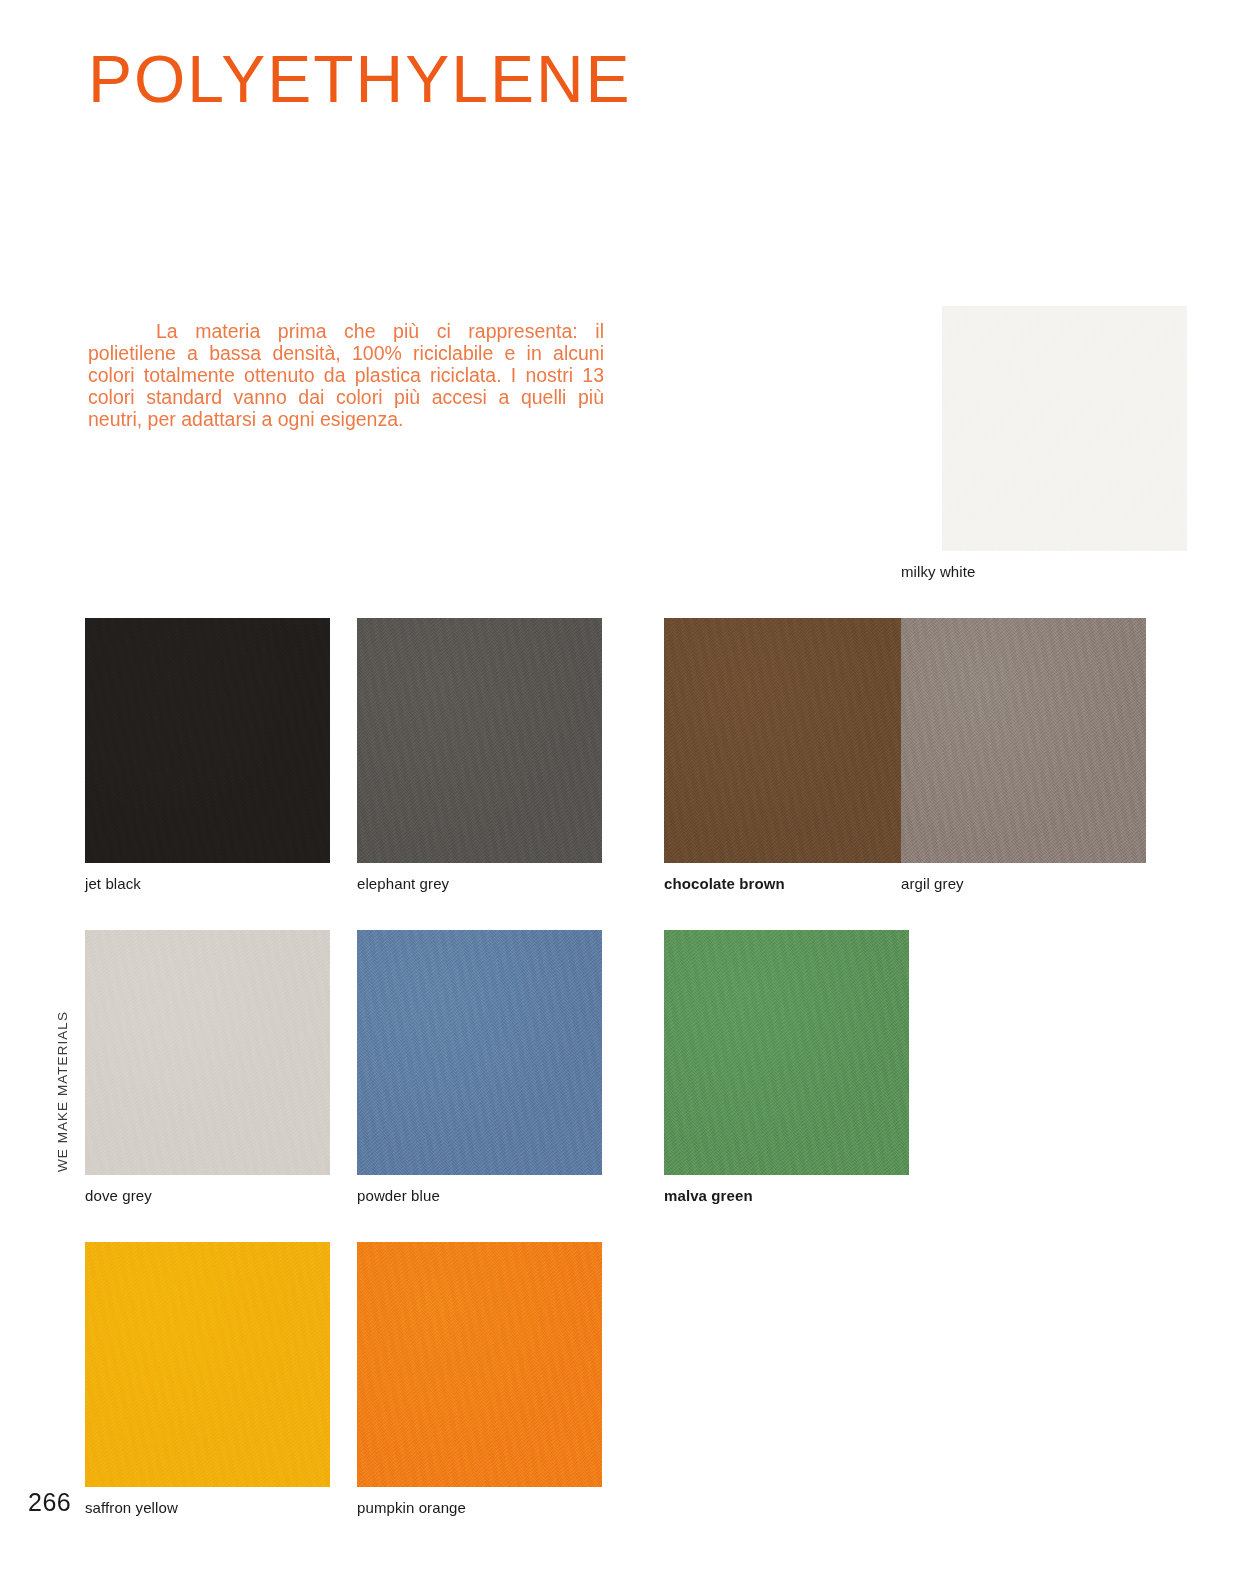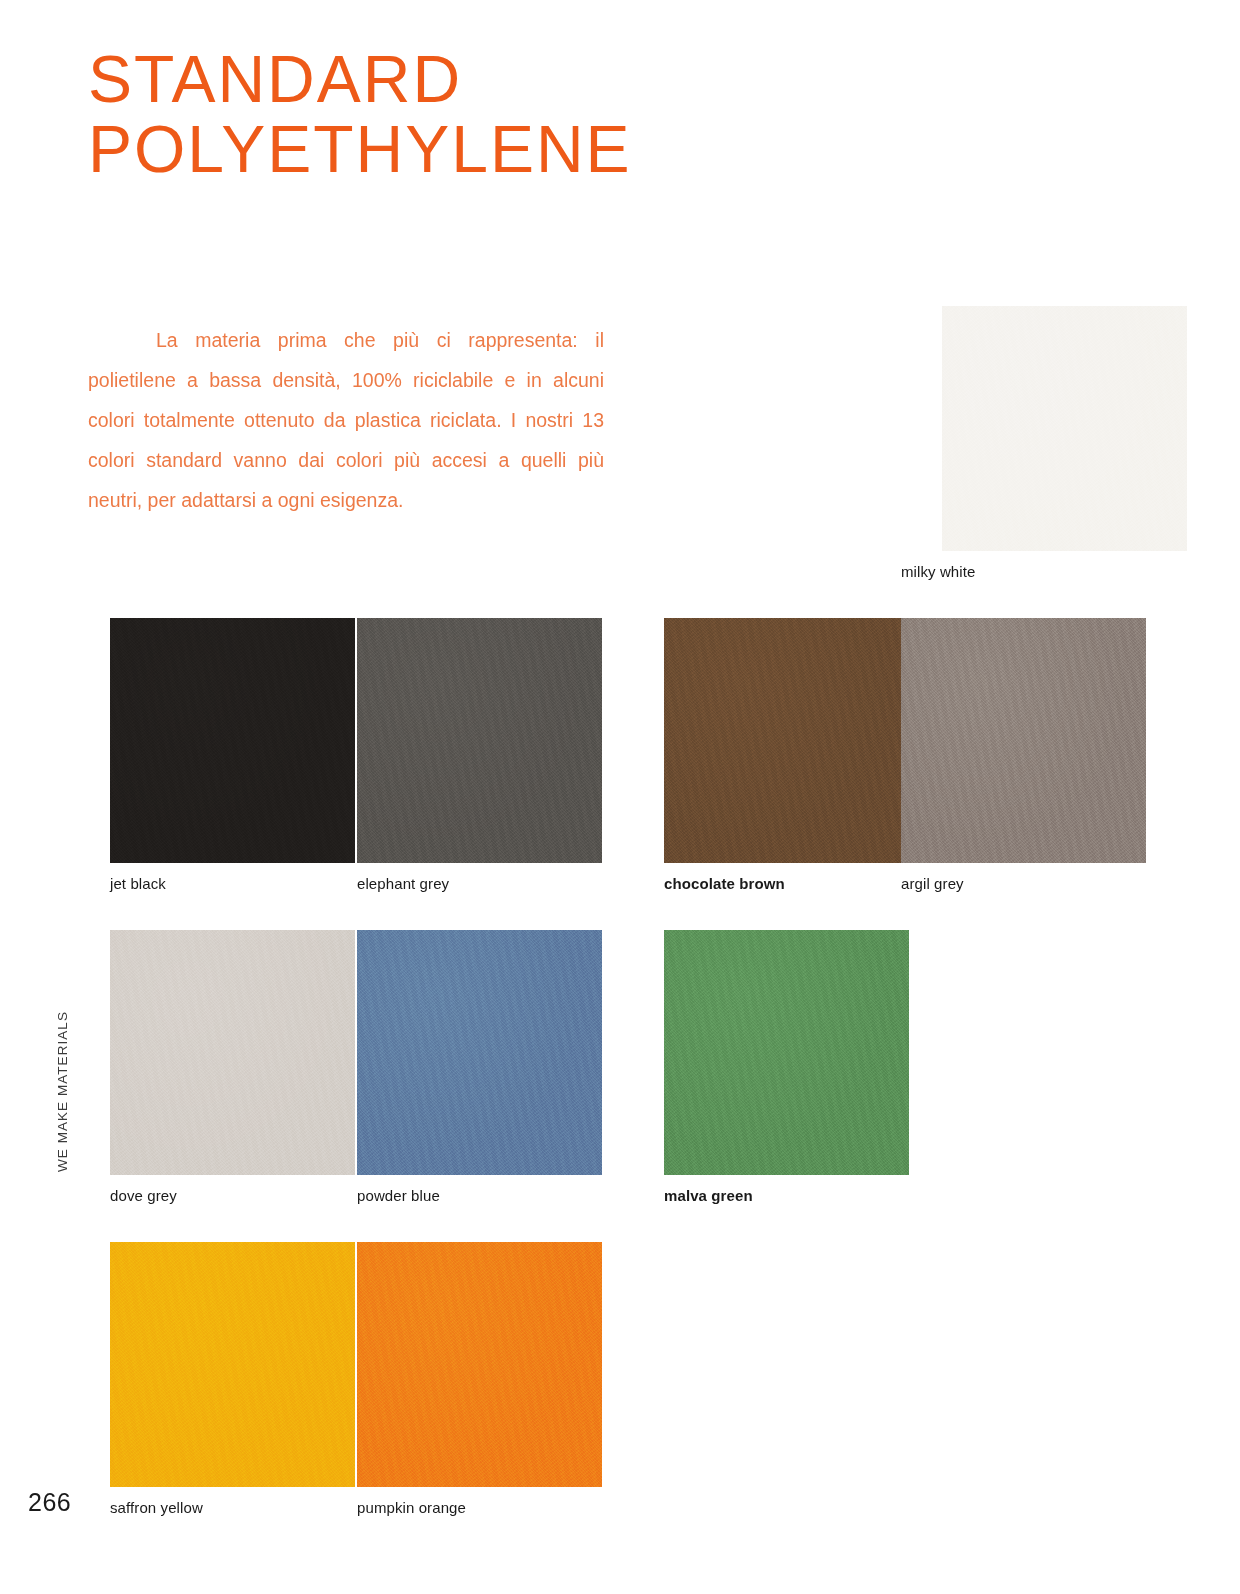--- a/index.html
+++ b/index.html
@@ -37,21 +37,21 @@
     white-space: nowrap;
   }
 
   
   .intro {
     position: absolute;
     left: 88px;
     top: 300px;
     width: 516px;
     font-size: 19.5px;
-    line-height: 40px;
+    line-height: 22px;
     color: #ED7A46;
     text-align: justify;
     text-indent: 68px;
     font-weight: 400;
   }
 
   
   .side-text {
     position: absolute;
     left: -48px;
@@ -104,40 +104,39 @@
     left: 0;
     top: 100%;
     margin-top: 12px;
     font-size: 15px;
     color: #1a1a1a;
     white-space: nowrap;
     letter-spacing: 0.1px;
   }
 
   
-  .col1 { left: 85px; margin-left: 25px; }
+  .col1 { left: 85px; }
   .col2 { left: 357px; }
   .col3 { left: 664px; font-weight: bold; }
   .col4 { left: 901px; }
   .cell { width: 245px; height: 245px; }
 
   .row-top  { top: 306px; }
   .row1     { top: 618px; }
   .row2     { top: 930px; }
   .row3     { top: 1242px; }
 
   .swatch-top { width: 245px; height: 245px; padding-left: 41px; }
 </style>
 </head>
 <body>
 
 <div id="page">
 
   <div class="title-block">
-    <div class="title-line" style="color: rgb(238, 90, 24);">STANDARD</div>
     <div class="title-line" style="color: rgb(238, 90, 24);">POLYETHYLENE</div>
   </div>
 
   <p class="intro" style="color: rgb(237, 122, 70);">La materia prima che più ci rappresenta: il polietilene a bassa densità, 100% riciclabile e in alcuni colori totalmente ottenuto da plastica riciclata. I nostri 13 colori standard vanno dai colori più accesi a quelli più neutri, per adattarsi a ogni esigenza.</p>
 
   <div class="side-text">WE MAKE MATERIALS</div>
 
   <div class="page-number">266</div>
 
   <div class="swatch swatch-top col4 row-top">

